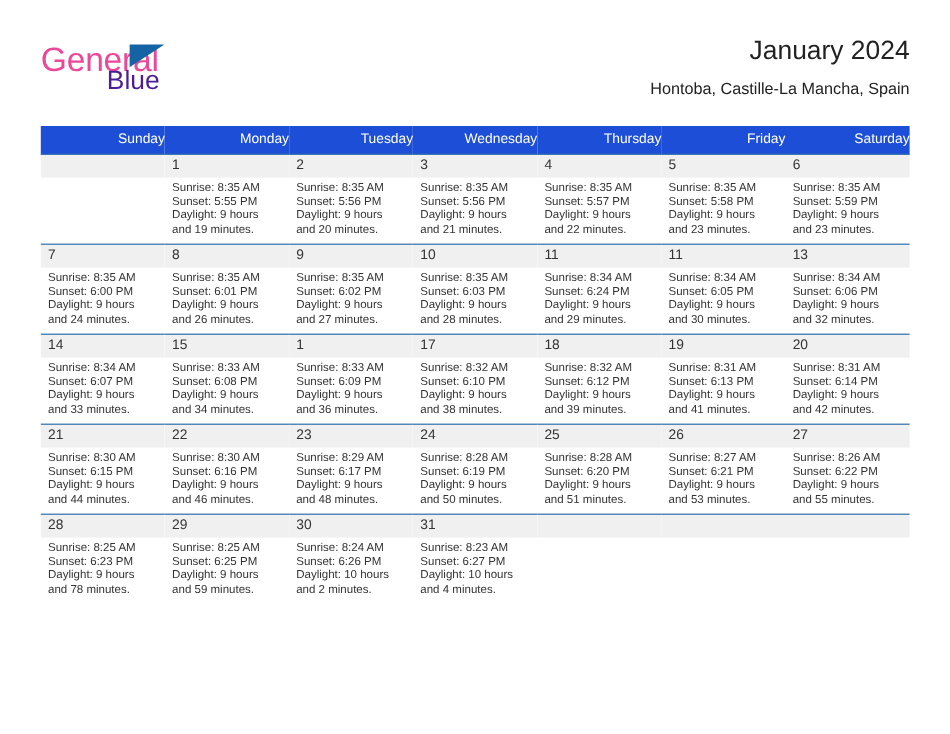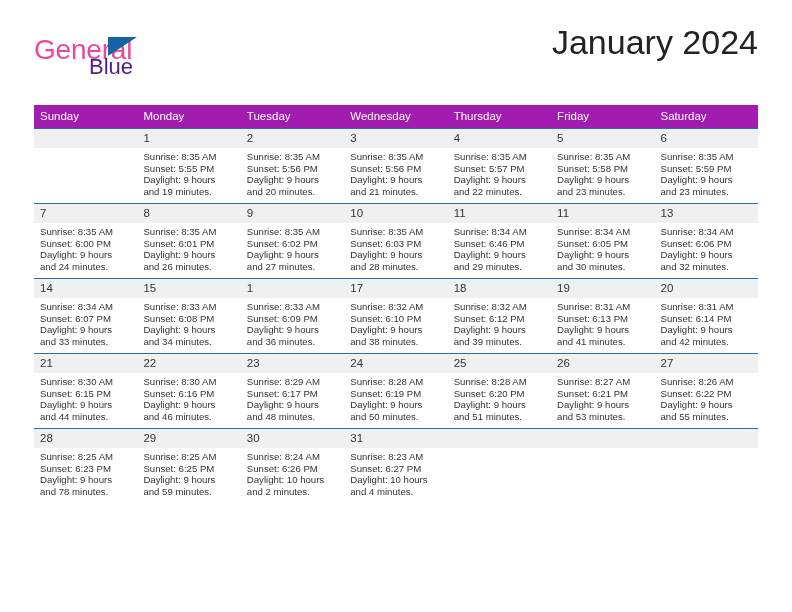--- a/index.html
+++ b/index.html
@@ -63,21 +63,21 @@
     font-family: "Liberation Sans", sans-serif;
   }
 
   .title-block {
     position: absolute;
     right: 0;
     top: 0;
     text-align: right;
   }
   .cal-title {
-    font-size: 34px;
+    font-size: 22px;
     color: #222222;
     line-height: 32px;
     white-space: nowrap;
   }
   .cal-subtitle {
     font-size: 13.5px;
     color: #222222;
     line-height: 20px;
     margin-top: 6px;
     white-space: nowrap;
@@ -86,25 +86,25 @@
   
   .calendar {
     position: absolute;
     left: 34px;
     top: 105px;
     width: 724px;
     border-collapse: collapse;
     table-layout: fixed;
   }
   .calendar th {
-    background: #a21caf;
+    background: #1d4ed8;
     color: #ffffff;
     font-size: 11.5px;
     font-weight: normal;
-    text-align: left;
+    text-align: right;
     padding: 4px 0 5px 6px;
     height: 14px;
     line-height: 14px;
   }
   .calendar td {
     vertical-align: top;
     padding: 0;
     border-top: 1.5px solid #2b6cab;
     width: 103.43px;
     height: 74px;
@@ -141,20 +141,21 @@
   <div class="top-header">
 
     <div class="logo">
       <span class="logo-general">General</span>
       <span class="logo-triangle"></span>
       <span class="logo-blue">Blue</span>
     </div>
 
     <div class="title-block">
       <div class="cal-title">January 2024</div>
+      <div class="cal-subtitle">Hontoba, Castille-La Mancha, Spain</div>
     </div>
 
   </div>
 
   <table class="calendar">
     <thead>
       <tr>
         <th>Sunday</th>
         <th>Monday</th>
         <th>Tuesday</th>
@@ -258,21 +259,21 @@
               <div>Sunrise: 8:35 AM</div>
               <div>Sunset: 6:03 PM</div>
               <div>Daylight: 9 hours</div>
               <div>and 28 minutes.</div>
             </div>
           </td>
           <td>
             <div class="daynum">11</div>
             <div class="details">
               <div>Sunrise: 8:34 AM</div>
-              <div>Sunset: 6:46 PM</div>
+              <div>Sunset: 6:24 PM</div>
               <div>Daylight: 9 hours</div>
               <div>and 29 minutes.</div>
             </div>
           </td>
           <td>
             <div class="daynum">11</div>
             <div class="details">
               <div>Sunrise: 8:34 AM</div>
               <div>Sunset: 6:05 PM</div>
               <div>Daylight: 9 hours</div>

